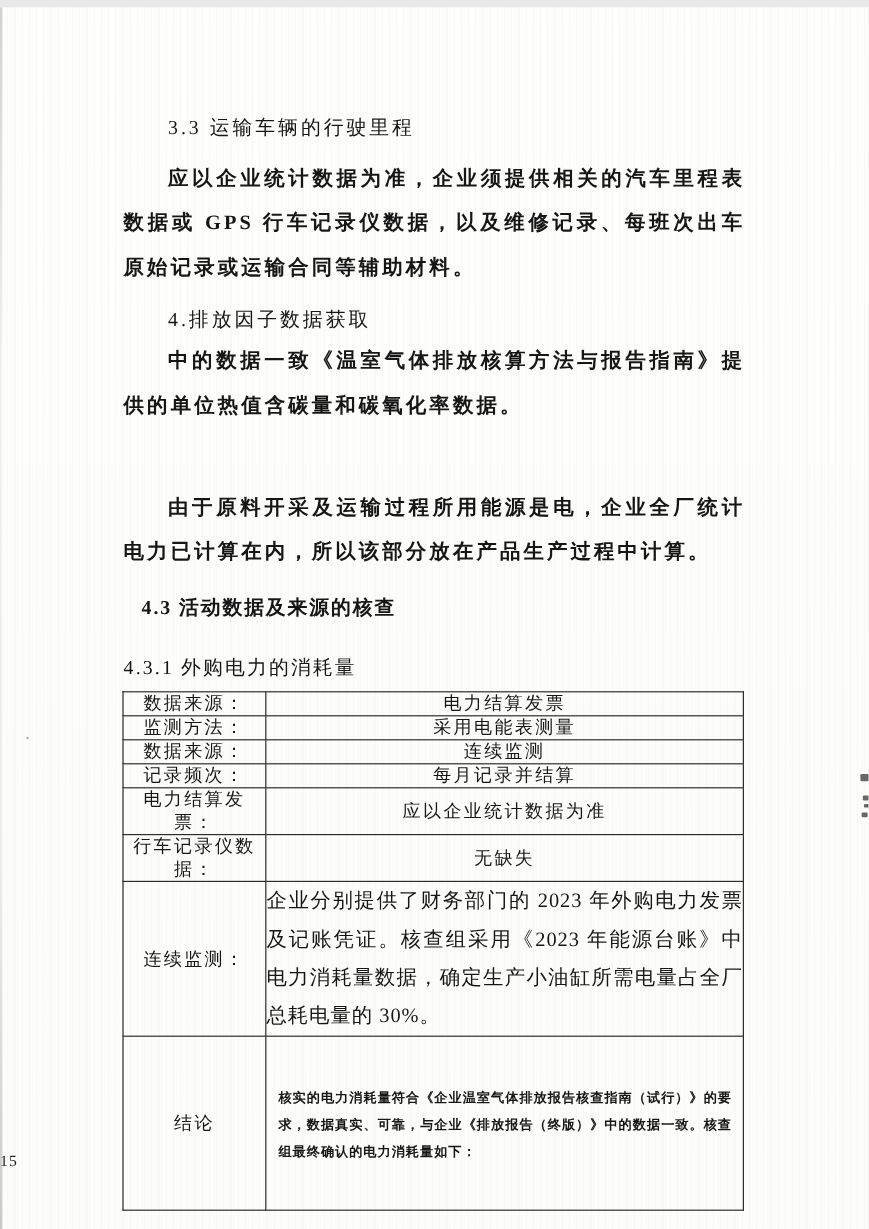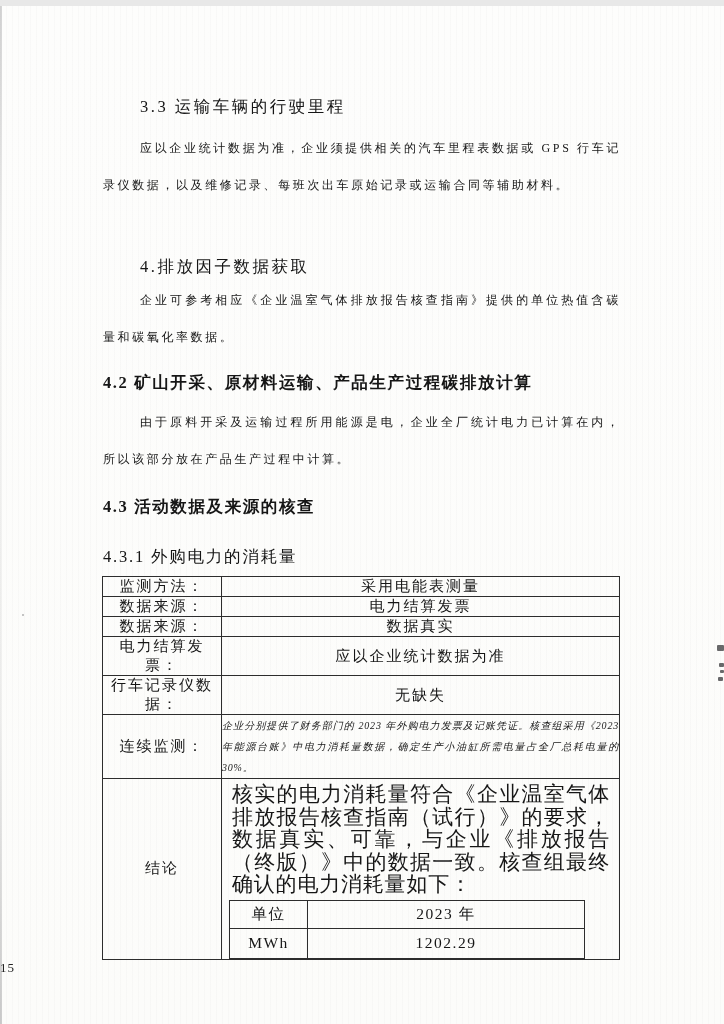--- a/index.html
+++ b/index.html
@@ -19,48 +19,49 @@
     background:linear-gradient(rgba(90,90,95,0.25),rgba(90,90,95,0.05) 30%,rgba(90,90,95,0.08) 70%,rgba(90,90,95,0.3));
   }
   .abs{position:absolute;}
   .heading{
     font-size:16.5px;line-height:26px;letter-spacing:2.5px;white-space:nowrap;
   }
   .heading.bold{font-weight:700;letter-spacing:1.6px;}
   .indent1{padding-left:37px;}
   .para{
     left:103px;width:518px;
-    font-size:12px;line-height:37px;letter-spacing:2.6px;
-    text-align:justify;text-align-last:left;
+    font-size:17px;line-height:37px;letter-spacing:2.6px;
+    text-align:justify;text-align-last:left;font-weight:bold;
   }
   .para.first-indent{text-indent:37px;}
 
   
   table.vtable{
     border-collapse:collapse;table-layout:fixed;
     width:518px;
     font-size:15px;letter-spacing:2px;
   }
   table.vtable td{
     border:1.6px solid #2d2d2d;
     padding:0;vertical-align:middle;
   }
   td.lbl{width:118px;text-align:center;}
   td.val{text-align:center;}
   tr.r-sm td{height:19px;}
   td.longtext{
     text-align:justify;text-align-last:left;
-    font-size:10px;line-height:21px;letter-spacing:0.8px;
-    padding:3px 9px 4px 10px;vertical-align:top;font-style:italic;
+    font-size:17px;line-height:32px;letter-spacing:0.8px;
+    padding:3px 9px 4px 10px;vertical-align:top;
   }
   td.concl-cell{vertical-align:top;}
   .concl-para{
     text-align:justify;text-align-last:left;
-    font-size:21px;line-height:22.5px;letter-spacing:0.8px;
+    font-size:11px;line-height:22.5px;letter-spacing:0.8px;
     padding:4px 9px 0 10px;
+    font-weight:bold;
   }
   
   table.itable{
     border-collapse:collapse;table-layout:fixed;
     width:356px;margin:4px 0 0 7px;
     font-size:15.5px;letter-spacing:1.5px;
   }
   table.itable td{
     border:1.6px solid #2d2d2d;text-align:center;vertical-align:middle;
   }
@@ -76,72 +77,63 @@
 <body>
 
 <div class="page">
 
   <div class="abs heading indent1" style="top:88px;left:103px;">3.3 运输车辆的行驶里程</div>
 
   <div class="abs para first-indent" style="top:124px;">应以企业统计数据为准，企业须提供相关的汽车里程表数据或 GPS 行车记录仪数据，以及维修记录、每班次出车原始记录或运输合同等辅助材料。</div>
 
   <div class="abs heading indent1" style="top:248px;left:103px;">4.排放因子数据获取</div>
 
-  <div class="abs para first-indent" style="top:276px;">企业可参考相应《企业温室气体排放报告核查指南》提供的单位热值含碳量和碳氧化率数据。</div>
+  <div class="abs para first-indent" style="top:276px;">中的数据一致《温室气体排放核算方法与报告指南》提供的单位热值含碳量和碳氧化率数据。</div>
 
-  <div class="abs heading bold" style="top:364px;left:103px;">4.2 矿山开采、原材料运输、产品生产过程碳排放计算</div>
 
   <div class="abs para first-indent" style="top:398px;">由于原料开采及运输过程所用能源是电，企业全厂统计电力已计算在内，所以该部分放在产品生产过程中计算。</div>
 
-  <div class="abs heading bold" style="top:488px;left:103px;text-align:right;">4.3 活动数据及来源的核查</div>
+  <div class="abs heading bold" style="top:488px;left:118px;text-align:right;">4.3 活动数据及来源的核查</div>
 
   <div class="abs heading" style="top:538px;left:103px;letter-spacing:1.8px;font-family:Liberation Serif, serif;">4.3.1 外购电力的消耗量</div>
 
   <table class="vtable abs" style="top:570px;left:102px;">
     <tbody>
       <tr class="r-sm">
+        <td class="lbl">数据来源：</td>
+        <td class="val">电力结算发票</td>
+      </tr>
+      <tr class="r-sm">
         <td class="lbl">监测方法：</td>
         <td class="val">采用电能表测量</td>
       </tr>
       <tr class="r-sm">
         <td class="lbl">数据来源：</td>
-        <td class="val">电力结算发票</td>
+        <td class="val">连续监测</td>
       </tr>
       <tr class="r-sm">
-        <td class="lbl">数据来源：</td>
-        <td class="val">数据真实</td>
+        <td class="lbl">记录频次：</td>
+        <td class="val">每月记录并结算</td>
       </tr>
       <tr class="r-sm">
         <td class="lbl">电力结算发票：</td>
         <td class="val">应以企业统计数据为准</td>
       </tr>
       <tr class="r-sm">
         <td class="lbl">行车记录仪数据：</td>
         <td class="val">无缺失</td>
       </tr>
       <tr>
         <td class="lbl">连续监测：</td>
         <td class="longtext" style="height:54px;">企业分别提供了财务部门的 2023 年外购电力发票及记账凭证。核查组采用《2023 年能源台账》中电力消耗量数据，确定生产小油缸所需电量占全厂总耗电量的 30%。</td>
       </tr>
       <tr>
         <td class="lbl">结论</td>
         <td class="concl-cell" style="height:144px;">
           <div class="concl-para">核实的电力消耗量符合《企业温室气体排放报告核查指南（试行）》的要求，数据真实、可靠，与企业《排放报告（终版）》中的数据一致。核查组最终确认的电力消耗量如下：</div>
-          <table class="itable">
-            <tbody>
-              <tr class="i-row">
-                <td class="i-unit">单位</td>
-                <td>2023 年</td>
-              </tr>
-              <tr class="i-row" style="height:30px;">
-                <td class="i-unit">MWh</td>
-                <td>1202.29</td>
-              </tr>
-            </tbody>
-          </table>
         </td>
       </tr>
     </tbody>
   </table>
 
   <div class="abs pageno" style="top:954px;">15</div>
 
   <div class="artifact" style="left:717px;top:639px;width:7px;height:6px;"></div>
   <div class="artifact" style="left:719px;top:657px;width:5px;height:4px;"></div>
   <div class="artifact" style="left:720px;top:664px;width:4px;height:3px;"></div>

